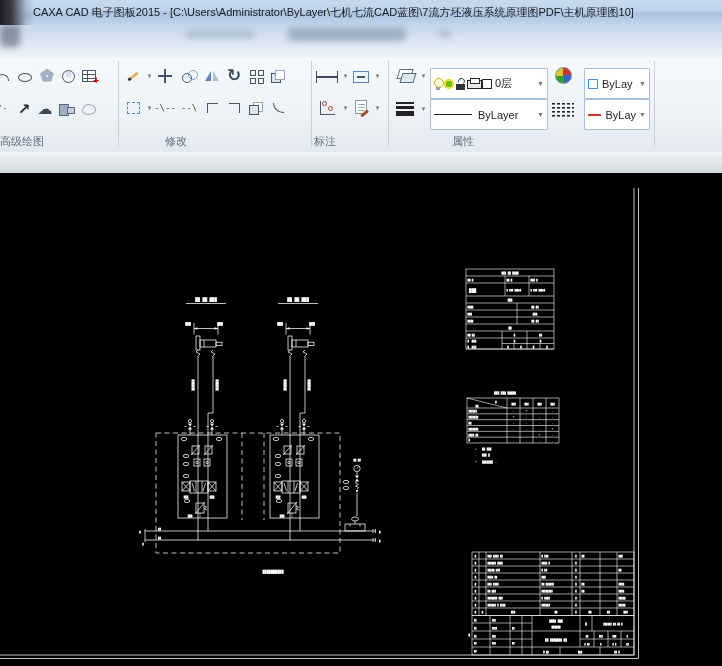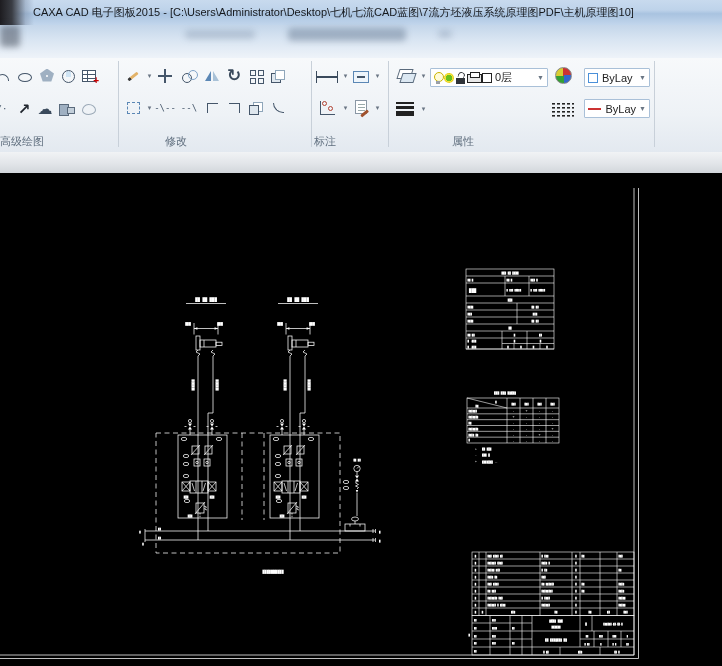--- a/index.html
+++ b/index.html
@@ -22,21 +22,21 @@
 
   
   .ribbon{position:absolute;left:0;top:58px;width:722px;height:94px;overflow:hidden;
     background:linear-gradient(180deg,#f7f9fb 0%,#eef2f6 60%,#e3e9f0 100%);
     border-bottom:1px solid #c7cdd4;}
   .vsep{position:absolute;top:3px;height:86px;width:1px;background:#c8d0d9;}
   .gl{position:absolute;top:76px;height:16px;font-size:11px;color:#5f6e7e;}
   .ic{position:absolute;width:22px;height:26px;display:flex;align-items:center;justify-content:center;
       font-size:15px;color:#3a4a5c;}
   .dd{position:absolute;width:9px;height:10px;font-size:7px;color:#6a7684;line-height:10px;text-align:center;}
-  .combo{position:absolute;height:19px;background:#fff;border:1px solid #a9c0d8;border-radius:1px;
+  .combo{position:absolute;height:31px;background:#fff;border:1px solid #a9c0d8;border-radius:1px;
      display:flex;align-items:center;font-size:11px;color:#222;padding:0 3px;box-sizing:border-box;white-space:nowrap;}
   .combo .caret{margin-left:auto;font-size:7px;color:#6a7684;padding-left:3px;}
 
   
   .sh{display:inline-block;box-sizing:border-box;}
   .arc{width:13px;height:7px;border:1.6px solid #45566a;border-bottom:none;border-radius:13px 13px 0 0;}
   .ell{width:14px;height:9px;border:1.6px solid #45566a;border-radius:50%;}
   .pent{width:14px;height:13px;background:#9fb0c2;clip-path:polygon(50% 0,100% 38%,81% 100%,19% 100%,0 38%);position:relative;}
   .pent i{position:absolute;left:6px;top:6px;width:2px;height:2px;background:#fff;border-radius:50%;}
   .circ{width:13px;height:13px;border:1.6px solid #45566a;border-radius:50%;background:radial-gradient(circle at 50% 30%,#cfe4f4 0 3px,transparent 3px);}
@@ -118,21 +118,21 @@
   .canvas{position:absolute;left:0;top:173px;width:722px;height:493px;background:#000;}
   #cad{position:absolute;left:0;top:0;}
   #cad text{font-family:"DejaVu Sans Mono",monospace;fill:#fff;}
   #cad .ln{stroke:#fff;fill:none;stroke-width:0.75;}
 </style>
 </head>
 <body>
 
 <div class="titlebar">
   <div class="corner"></div>
-  <div class="ttext">CAXA CAD 电子图板2015 - [C:\Users\Administrator\Desktop\七机七流CAD蓝图\7流方坯液压系统原理图PDF\主机原理图10]</div>
+  <div class="ttext">CAXA CAD 电子图板2015 - [C:\Users\Administrator\ByLayer\七机七流CAD蓝图\7流方坯液压系统原理图PDF\主机原理图10]</div>
 </div>
 
 <div class="band2">
   <div class="smudge" style="left:0;top:0;width:20px;height:22px;background:rgba(45,52,64,.45);"></div>
   <div class="smudge" style="left:185px;top:5px;width:70px;height:9px;background:rgba(70,90,120,.22);"></div>
   <div class="smudge" style="left:288px;top:3px;width:118px;height:13px;background:rgba(50,70,100,.32);"></div>
   <div class="smudge" style="left:438px;top:5px;width:14px;height:8px;background:rgba(60,80,110,.2);"></div>
 </div>
 
 <div class="ribbon">
@@ -303,20 +303,25 @@
      <span class="caret">▼</span>
   </div>
   <div class="ic" style="left:394px;top:38px;">
      <span class="sh lw">
         <b style="height:2px;"></b>
         <b style="height:3px;"></b>
         <b style="height:4.5px;"></b>
       </span>
     </div>
   <div class="dd" style="left:419px;top:46px;">▾</div>
+  <div class="combo" style="left:430px;top:41px;width:118px;">
+     <span class="sh blkline"></span>
+     <span>ByLayer</span>
+     <span class="caret">▼</span>
+  </div>
   <div class="ic" style="left:550px;top:38px;width:26px;">
       <span class="sh mlines dash" style="width:22px;height:15px;"></span>
     </div>
   <div class="combo" style="left:584px;top:41px;width:66px;">
      <span class="sh redline"></span>
      <span>ByLay</span>
      <span class="caret">▼</span>
   </div>
   <div class="gl" style="left:452px;width:70px;">属性</div>
   <div class="vsep" style="left:654px;"></div>

